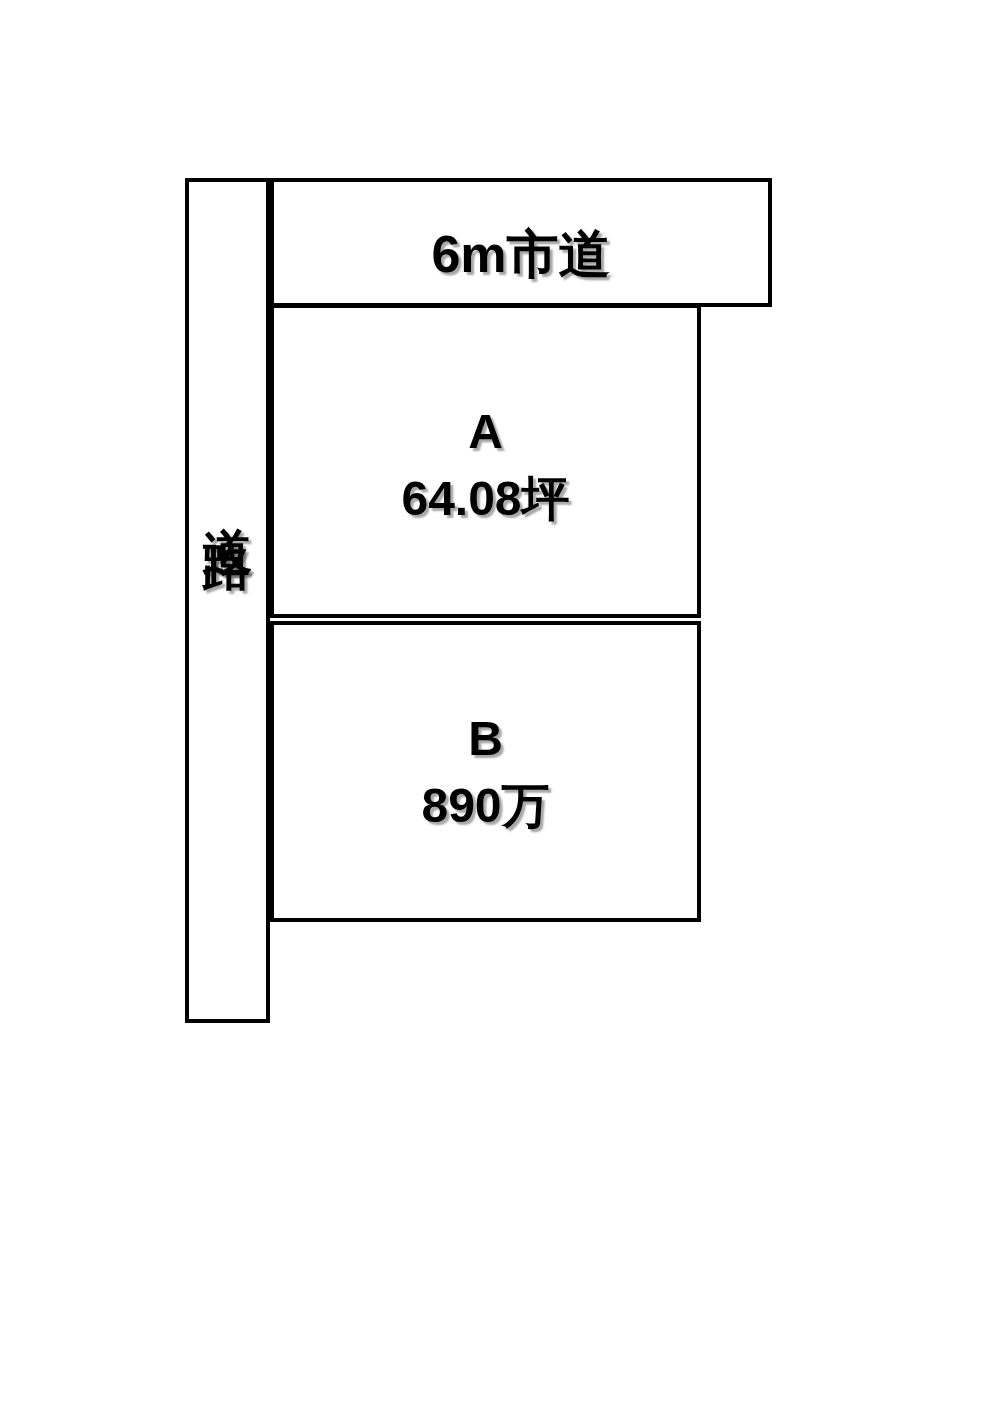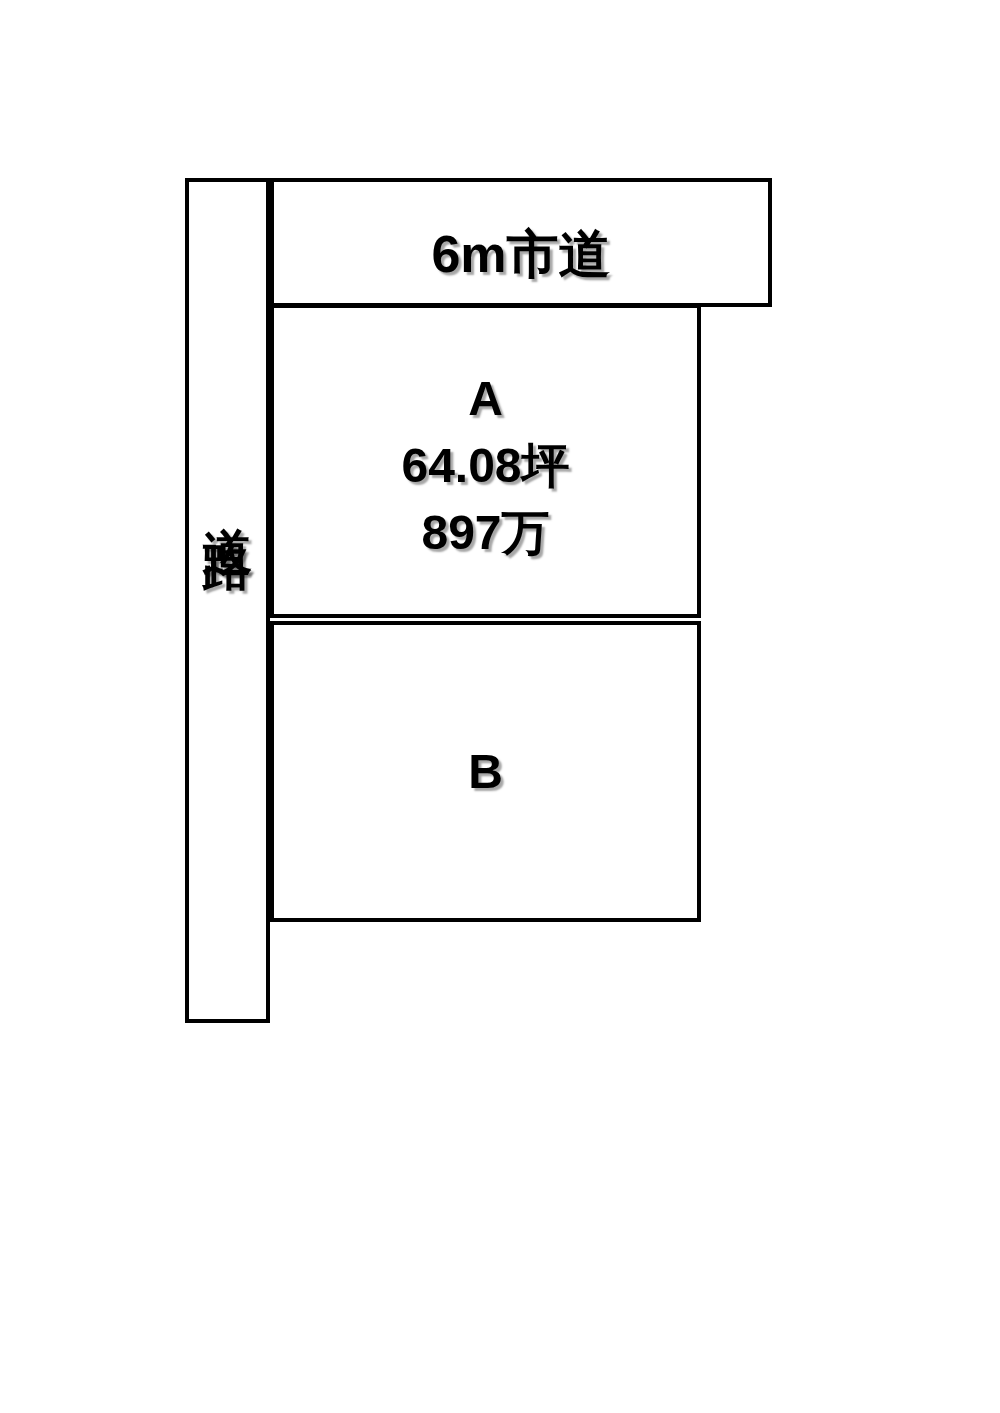--- a/index.html
+++ b/index.html
@@ -91,20 +91,20 @@
     <span class="vtext">道路</span>
   </div>
 
   <div class="rect road-top">
     <span class="htext">6m市道</span>
   </div>
 
   <div class="rect plot plot-a">
     <div>A</div>
     <div>64.08坪</div>
-    <div>897万</div>
   </div>
 
   <div class="rect plot plot-b">
     <div>B</div>
+    <div>890万</div>
   </div>
 
 </div>
 
 </body></html>

